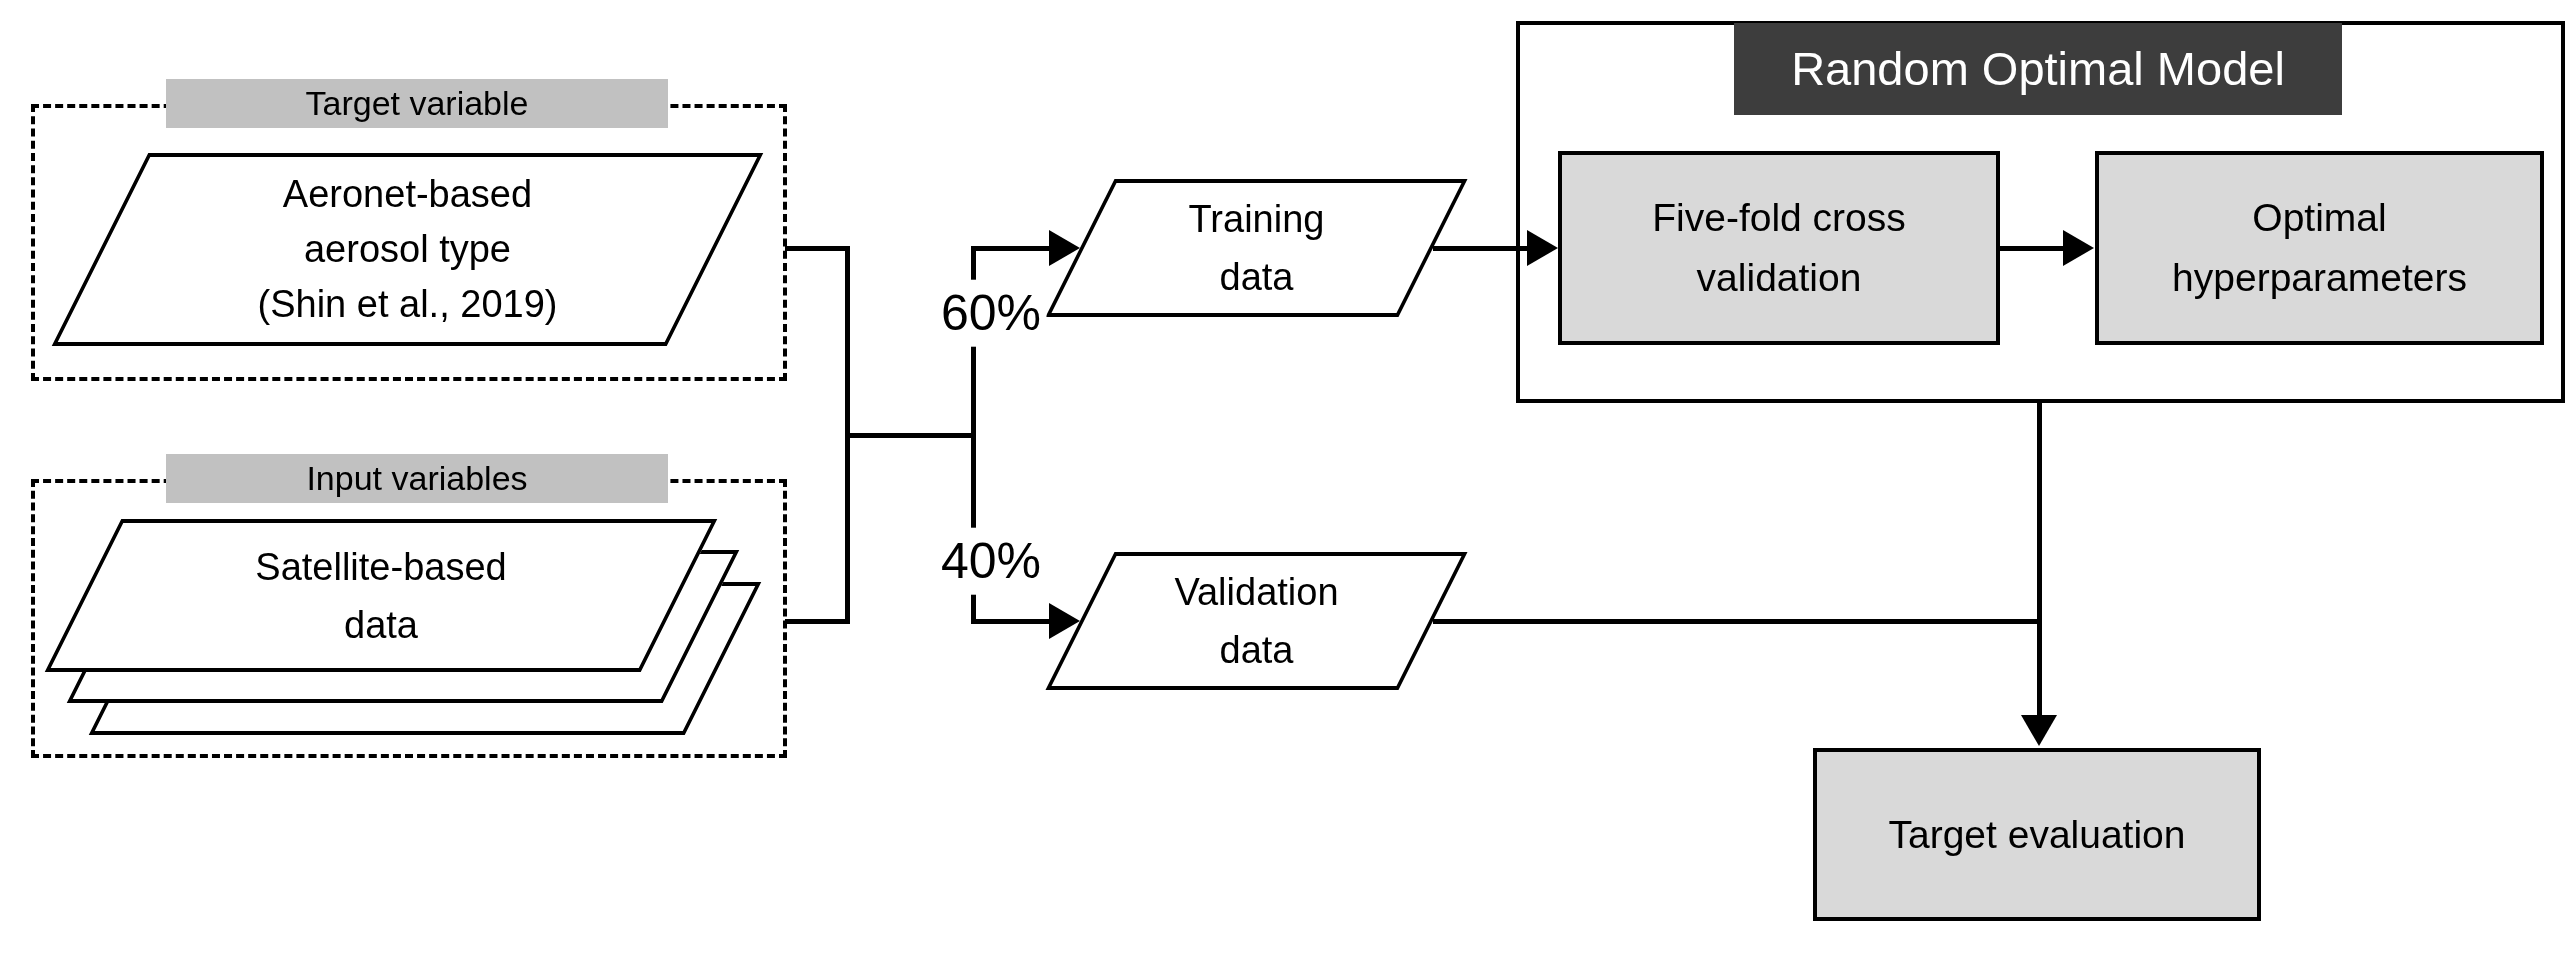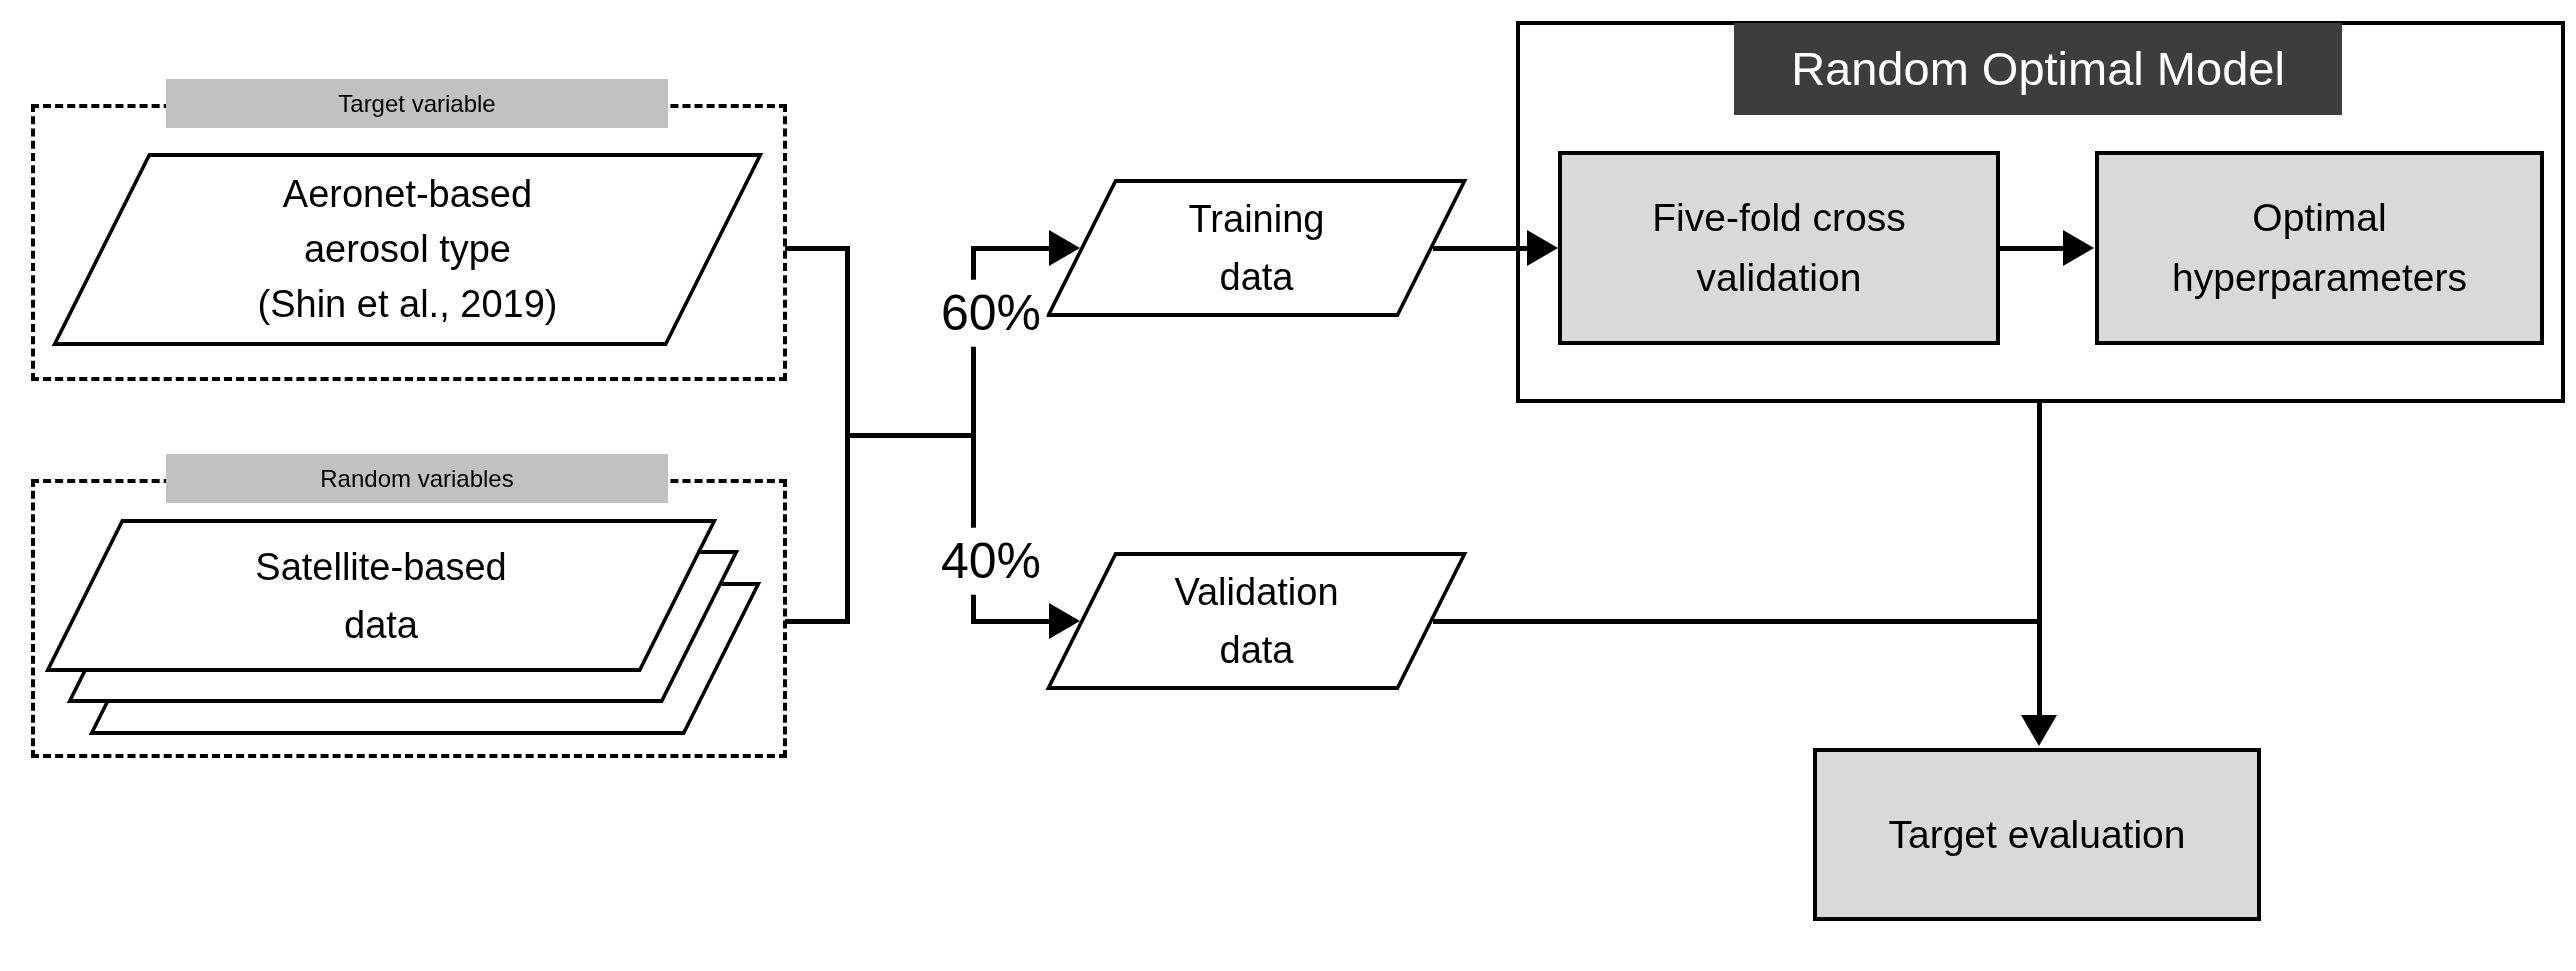--- a/index.html
+++ b/index.html
@@ -18,21 +18,21 @@
     overflow:hidden;
   }
   .abs{position:absolute;box-sizing:border-box;}
   .center{display:flex;align-items:center;justify-content:center;text-align:center;}
   .pre{white-space:pre-line;}
 
   
   .dashbox{border:4.1px dashed var(--line);background:transparent;z-index:0;}
 
   
-  .band{background:var(--band-bg);font-size:24px;line-height:41px;z-index:4;}
+  .band{background:var(--band-bg);font-size:34px;line-height:41px;z-index:4;}
 
   
   .para{transform:skewX(-26.57deg);border:4.1px solid var(--line);background:#fff;z-index:3;}
   .para .txt{transform:skewX(26.57deg);width:100%;height:100%;font-size:38px;line-height:58px;}
   .para.plain{z-index:1;}
   .para.plain2{z-index:2;}
 
   
   .hline,.vline{background:var(--line);z-index:5;}
 
@@ -57,21 +57,21 @@
 
   <div class="abs dashbox" style="left:31px;top:104px;width:756px;height:277px;"></div>
   <div class="abs band center" style="left:166px;top:79px;width:502px;height:49px;">Target variable</div>
   <div class="abs para center" style="left:100px;top:153px;width:615px;height:193px;">
     <div class="txt center pre" style="line-height:55px;">Aeronet-based
 aerosol type
 (Shin et al., 2019)</div>
   </div>
 
   <div class="abs dashbox" style="left:31px;top:479px;width:756px;height:279px;"></div>
-  <div class="abs band center" style="left:166px;top:454px;width:502px;height:49px;">Random variables</div>
+  <div class="abs band center" style="left:166px;top:454px;width:502px;height:49px;">Input variables</div>
   <div class="abs para plain" style="left:127px;top:582px;width:596px;height:153px;"></div>
   <div class="abs para plain2" style="left:105px;top:550px;width:596px;height:153px;"></div>
   <div class="abs para center" style="left:83px;top:519px;width:596px;height:153px;">
     <div class="txt center pre">Satellite-based
 data</div>
   </div>
 
   <div class="abs hline" style="left:785px;top:246px;width:65px;height:4.8px;"></div>
   <div class="abs hline" style="left:785px;top:619px;width:65px;height:4.8px;"></div>
   <div class="abs vline" style="left:845px;top:246px;width:4.8px;height:378px;"></div>

